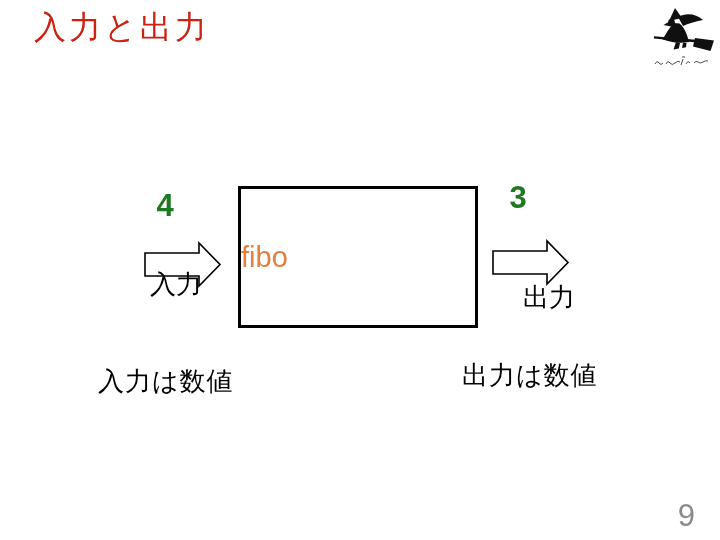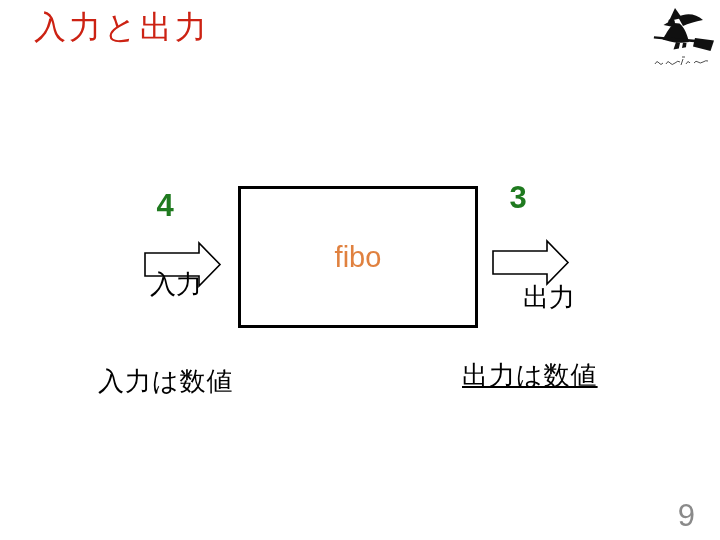--- a/index.html
+++ b/index.html
@@ -45,30 +45,29 @@
   .output-label { left: 523px; top: 284px; }
 
   .process-box {
     position: absolute;
     left: 238px; top: 186px;
     width: 240px; height: 142px;
     border: 3px solid #000000;
     background: #ffffff;
     display: flex;
     align-items: center;
-    justify-content: center;
   }
   .process-box-label {
     font-size: 29px;
     color: var(--color-box-label, #e0813f);
   }
 
   .note { font-size: 26px; color: var(--color-text, #000000); letter-spacing: 1px; }
   .input-note  { left: 98px;  top: 368px; }
-  .output-note { left: 462px; top: 362px; text-decoration: underline; }
+  .output-note { left: 462px; top: 362px; }
 
   .page-number {
     left: 640px; top: 500px;
     width: 55px;
     text-align: right;
     font-size: 31px;
     color: var(--color-page-number, #8a8a8a);
     font-weight: 300;
   }
   .silhouette { fill: #101010; }

